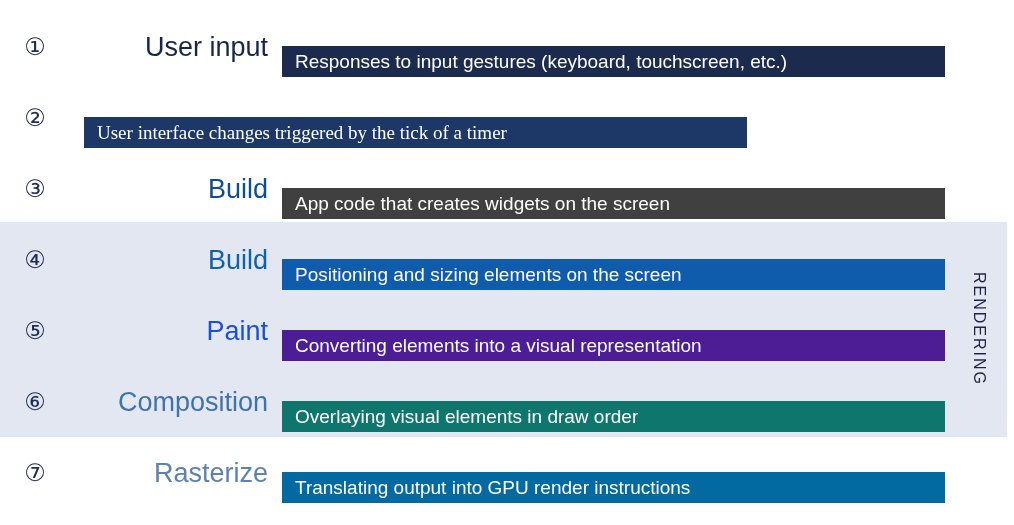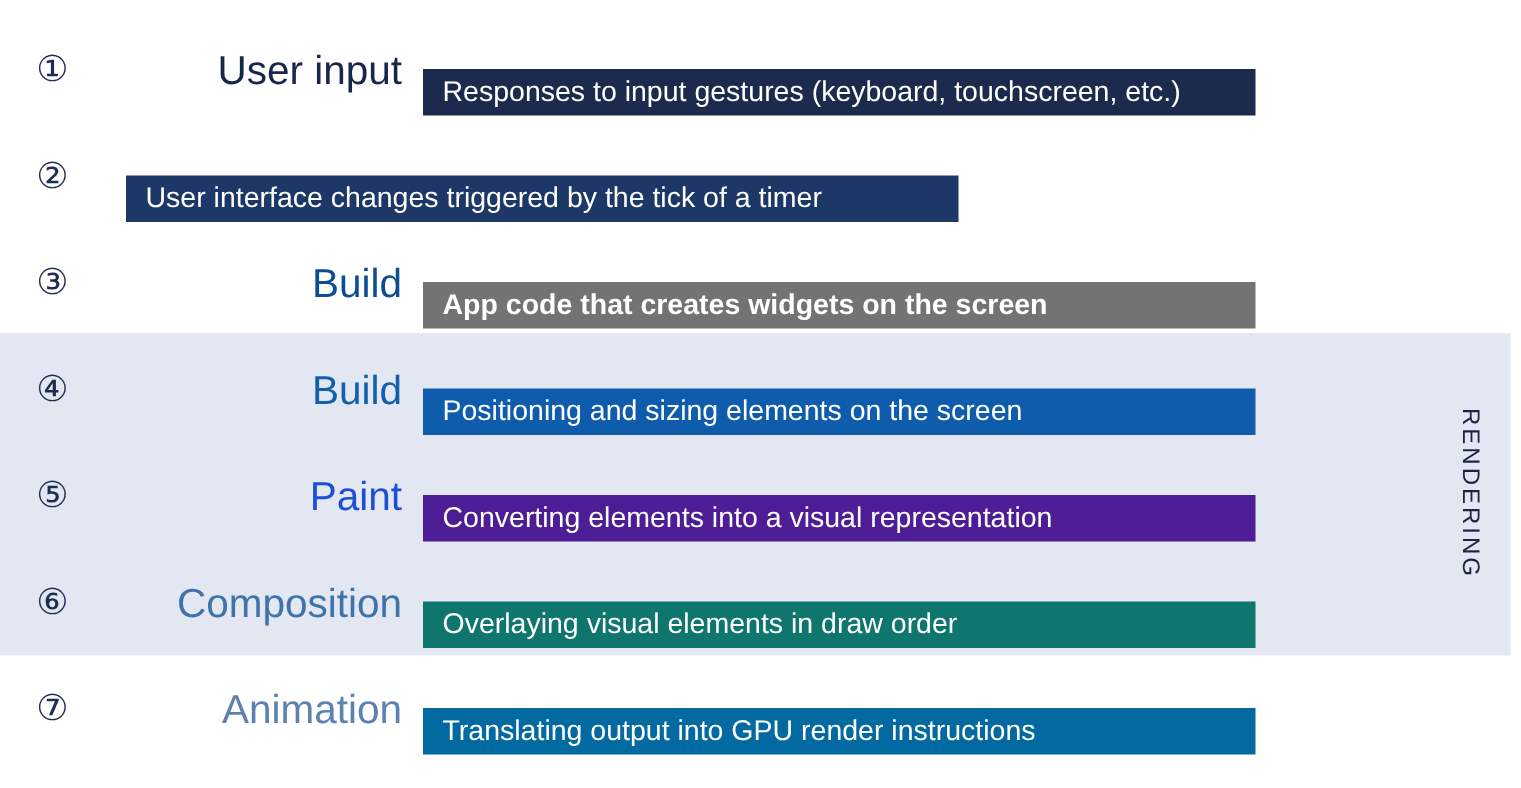--- a/index.html
+++ b/index.html
@@ -37,21 +37,21 @@
     line-height:1;
   }
   .label {
     width:198px;
     display:flex; align-items:center; justify-content:flex-end;
     font-size:27px;
     white-space:nowrap;
   }
   .bar {
     margin-left:14px;
-    width:555px;
+    width:663px;
     box-sizing:border-box;
     padding-left:13px;
     display:flex; align-items:center;
     color:#ffffff;
     font-size:19px;
     white-space:nowrap;
     margin-top:29px;
   }
 </style>
 </head>
@@ -66,29 +66,29 @@
     <div class="row">
       <span class="num" style="color: rgb(31, 45, 82);">①</span>
       <span class="label" style="color: rgb(23, 38, 75);">User input</span>
       <div class="bar" style="background: rgb(28, 43, 77);">
         <span>Responses to input gestures (keyboard, touchscreen, etc.)</span>
       </div>
     </div>
 
     <div class="row">
       <span class="num" style="color: rgb(31, 45, 82);">②</span>
-      <div class="bar" style="background: rgb(29, 56, 102);">
+      <div class="bar" style="background: rgb(29, 56, 102); font-family: Liberation Serif, serif;">
         <span>User interface changes triggered by the tick of a timer</span>
       </div>
     </div>
 
     <div class="row">
       <span class="num" style="color: rgb(31, 45, 82);">③</span>
       <span class="label" style="color: rgb(13, 77, 147);">Build</span>
-      <div class="bar" style="background: #737373; font-weight: bold;">
+      <div class="bar" style="background: #404040;">
         <span>App code that creates widgets on the screen</span>
       </div>
     </div>
 
     <div class="row">
       <span class="num" style="color: rgb(31, 45, 82);">④</span>
       <span class="label" style="color: rgb(17, 96, 174);">Build</span>
       <div class="bar" style="background: rgb(15, 92, 173);">
         <span>Positioning and sizing elements on the screen</span>
       </div>
@@ -105,21 +105,21 @@
     <div class="row">
       <span class="num" style="color: rgb(31, 45, 82);">⑥</span>
       <span class="label" style="color: rgb(63, 115, 171);">Composition</span>
       <div class="bar" style="background: #0f766e;">
         <span>Overlaying visual elements in draw order</span>
       </div>
     </div>
 
     <div class="row">
       <span class="num" style="color: rgb(31, 45, 82);">⑦</span>
-      <span class="label" style="color: rgb(93, 129, 176);">Animation</span>
+      <span class="label" style="color: rgb(93, 129, 176);">Rasterize</span>
       <div class="bar" style="background: #0369a1;">
         <span>Translating output into GPU render instructions</span>
       </div>
     </div>
 
   </div>
 
   <div class="band-label" style="color: rgb(27, 36, 64);">RENDERING</div>
 
 </div>

